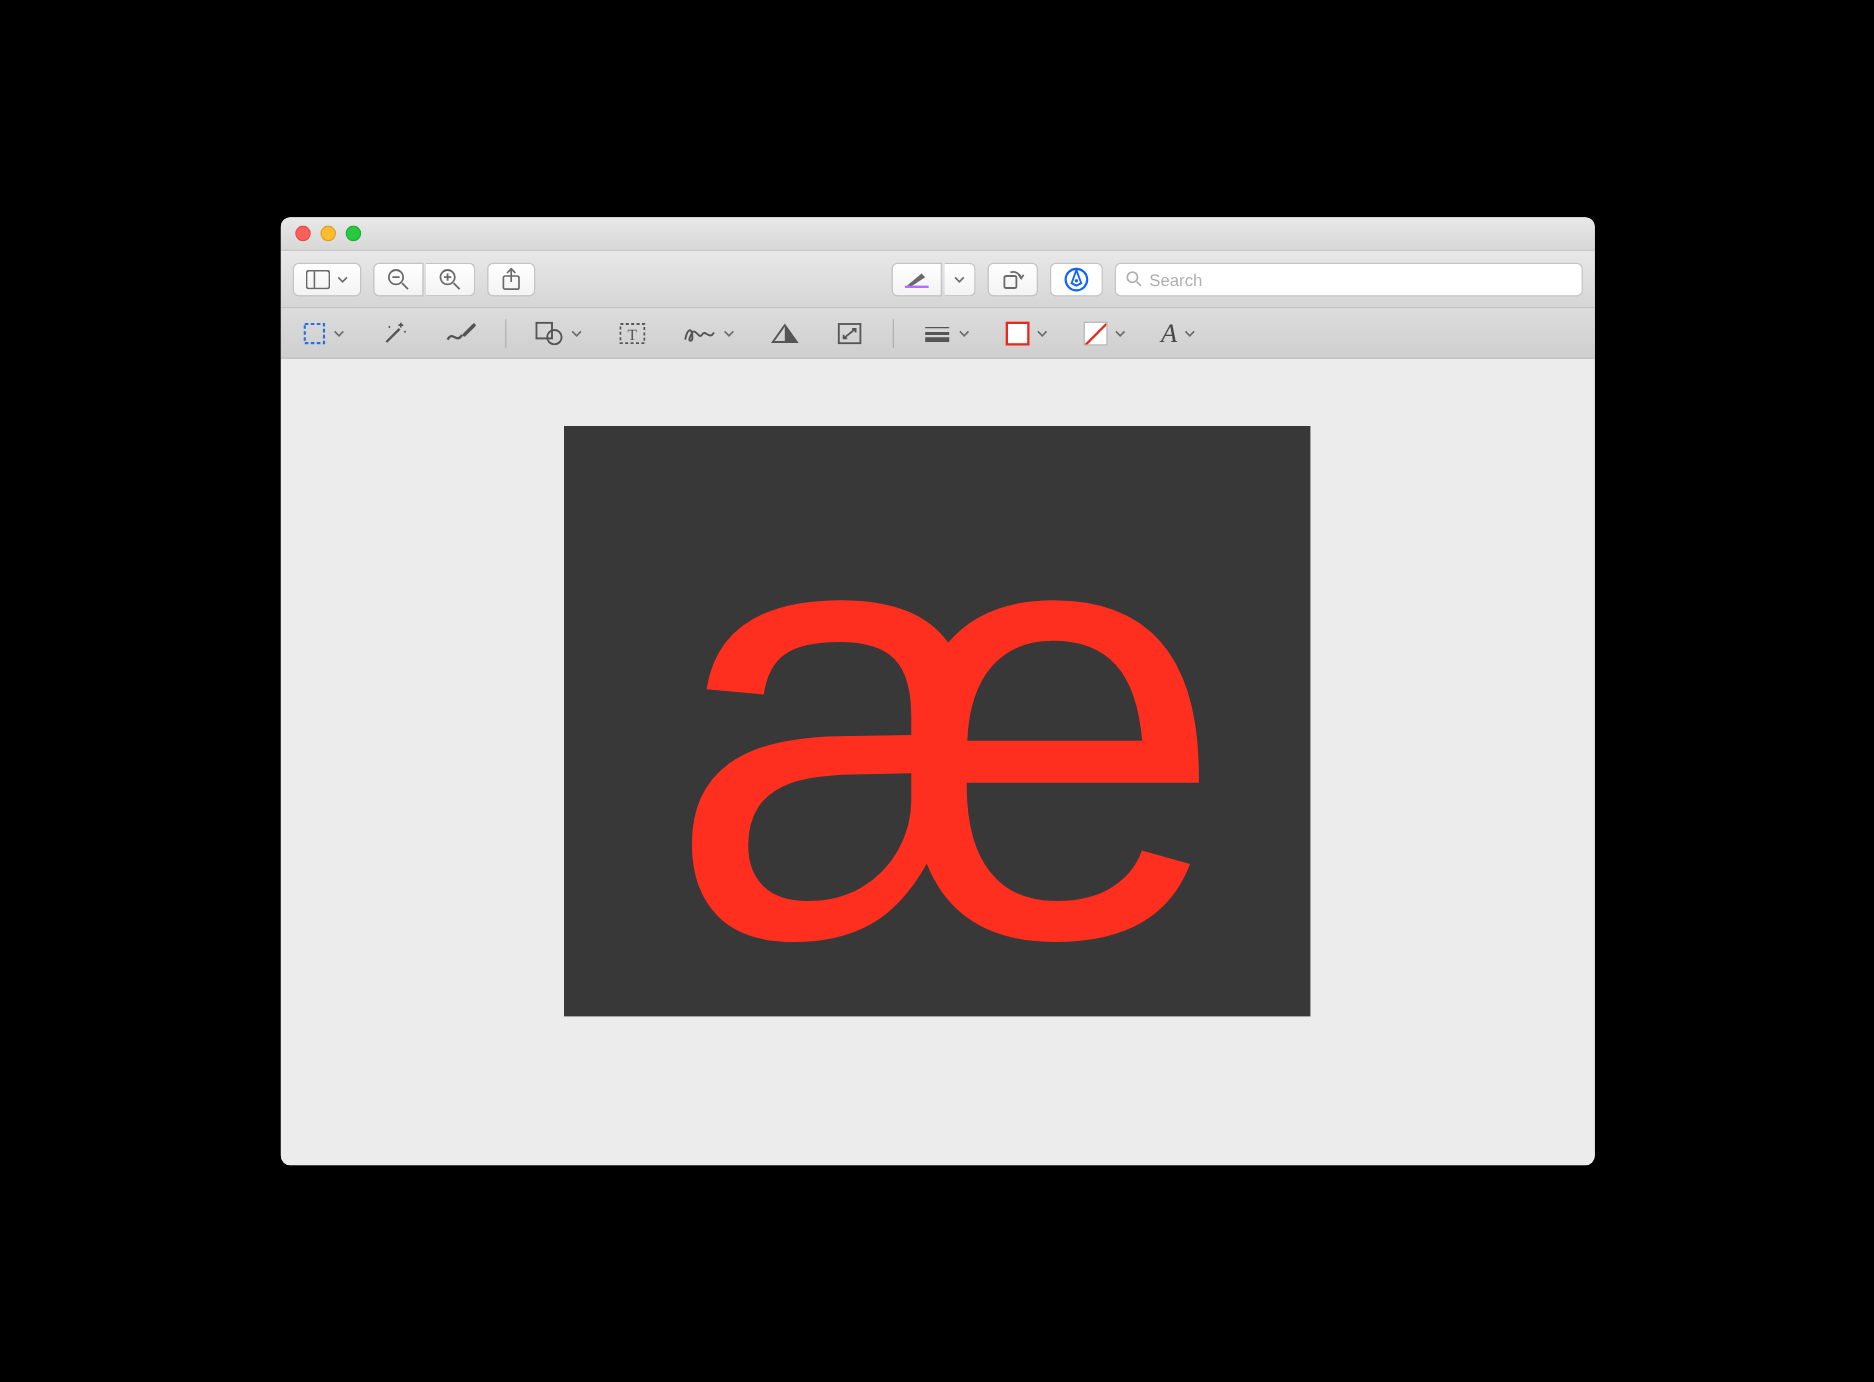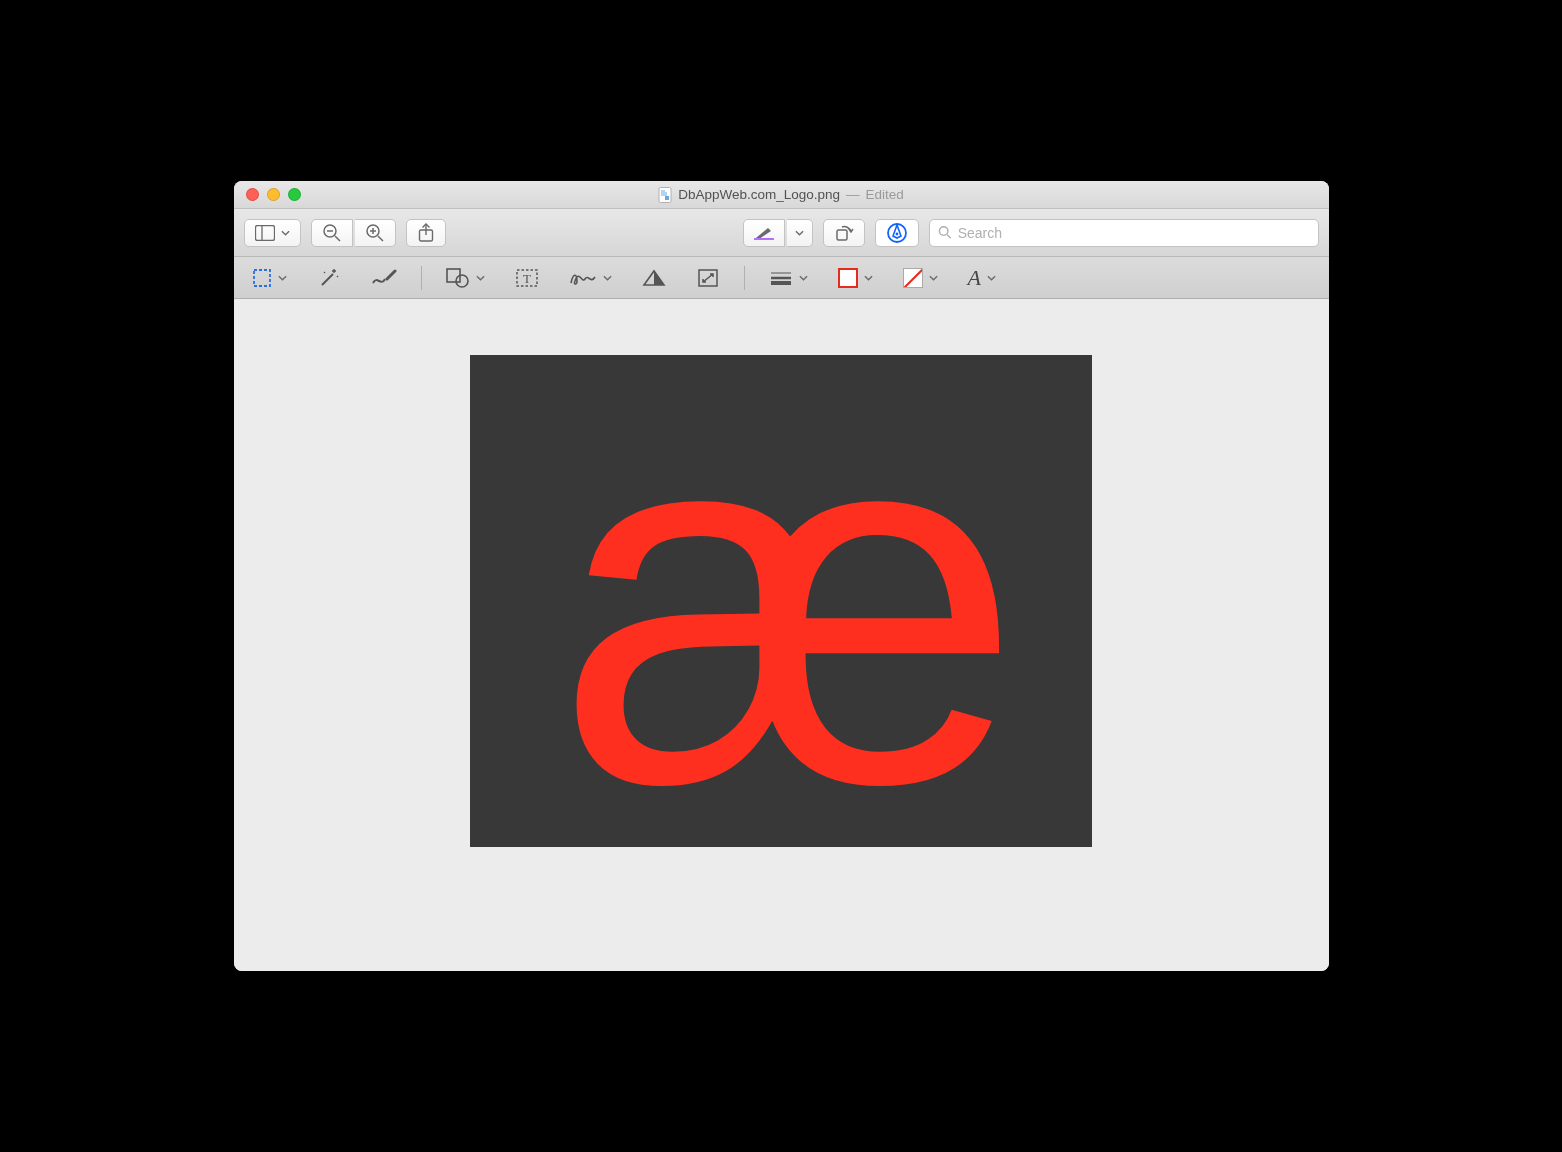--- a/index.html
+++ b/index.html
@@ -135,30 +135,20 @@
 <body>
 
 <div class="window">
 
   <div class="titlebar">
     <div class="traffic">
       <div class="dot red"></div>
       <div class="dot yellow"></div>
       <div class="dot green"></div>
     </div>
-    <div class="titletext">
-      <svg class="doc-icon" viewBox="0 0 14 16">
-        <rect x="1" y="0.5" width="12" height="15" rx="1.5" fill="#fff" stroke="#b0b0b0"></rect>
-        <path d="M3 4h4 M3 6h6 M3 8h6" stroke="#6aa5e4" stroke-width="1.2"></path>
-        <rect x="7" y="9" width="4" height="4" fill="#6aa5e4"></rect>
-      </svg>
-      <span>DbAppWeb.com_Logo.png</span>
-      <span class="edited">—</span>
-      <span class="edited">Edited</span>
-    </div>
   </div>
 
   <div class="toolbar1">
 
     <div class="btn">
       <svg width="20" height="16" viewBox="0 0 20 16">
         <rect x="0.5" y="0.5" width="19" height="15" rx="2" fill="none" stroke="#6a6a6a" stroke-width="1.3"></rect>
         <line x1="7" y1="1" x2="7" y2="15" stroke="#6a6a6a" stroke-width="1.3"></line>
       </svg>
       <svg class="chev-down chev" viewBox="0 0 10 6">

